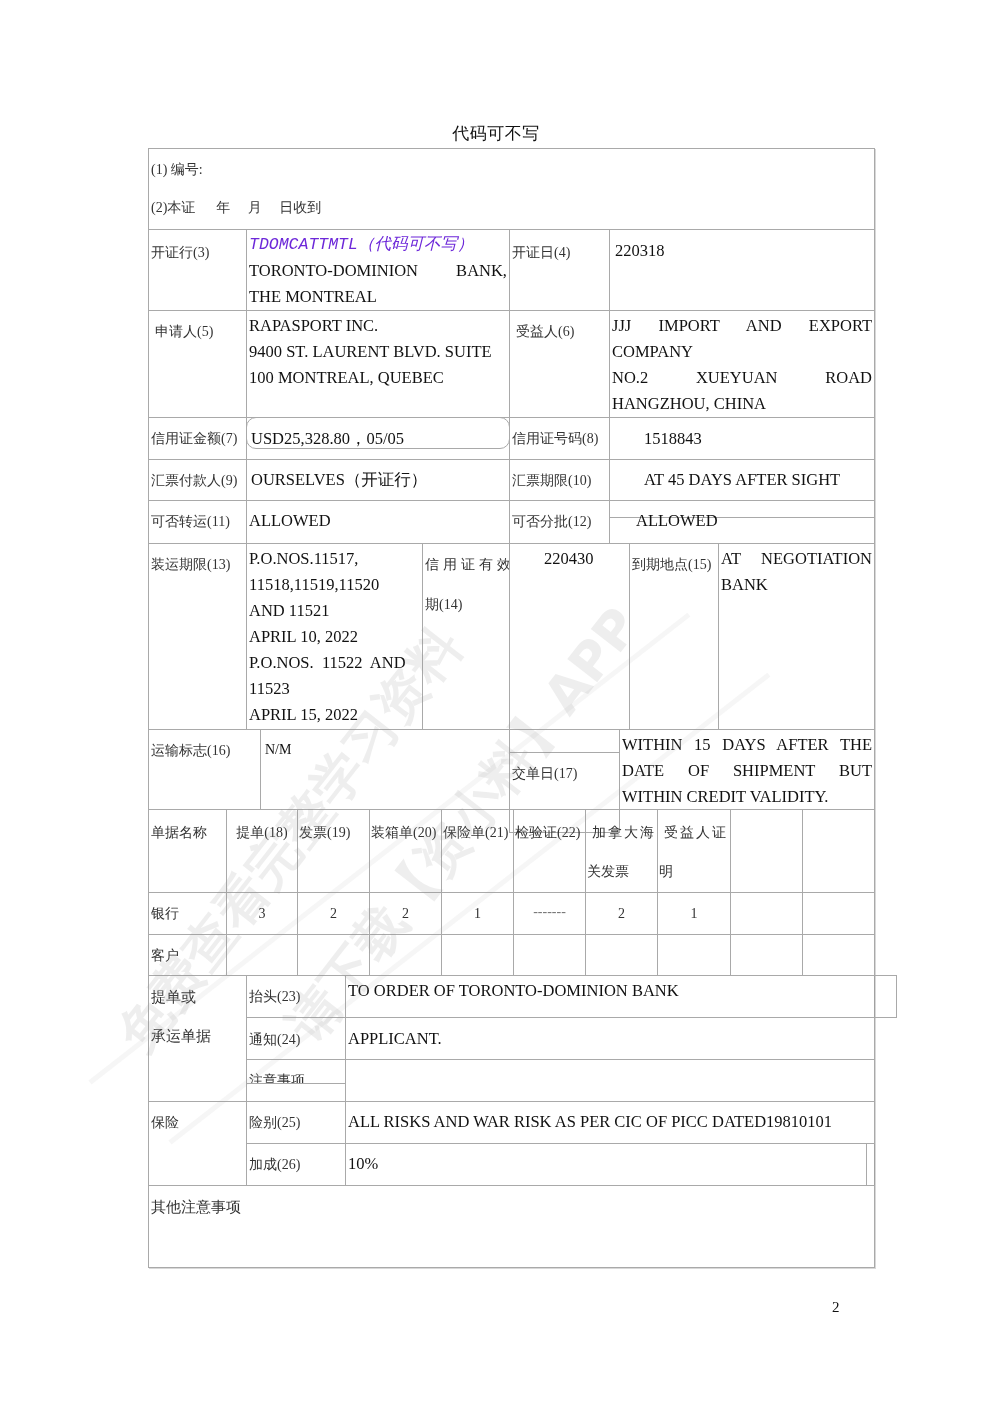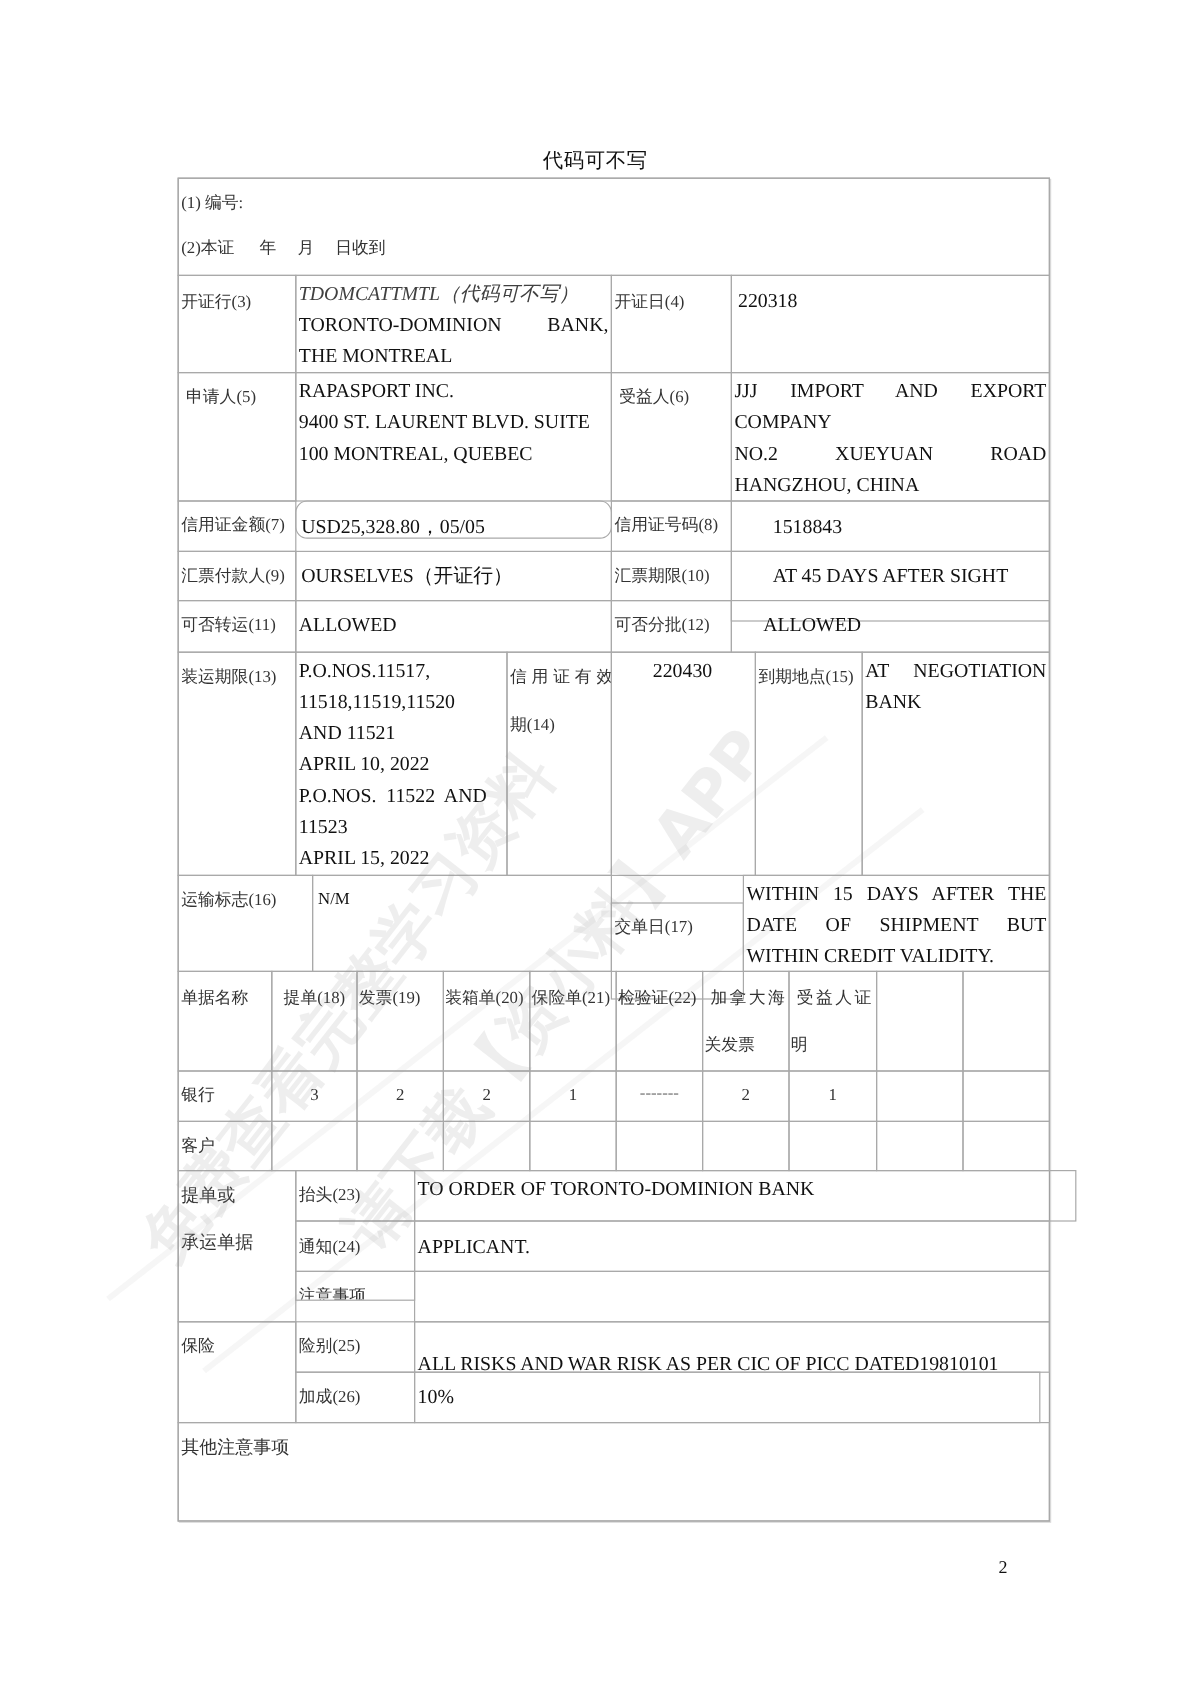--- a/index.html
+++ b/index.html
@@ -11,21 +11,21 @@
       position: absolute; left: 0; width: 992px; top: 122px; text-align: center;
       font-size: 17px; letter-spacing: 0.5px;
     }
     .cell {
       position: absolute; box-sizing: border-box; border: 1px solid #a9a9a9;
       font-size: 16px; line-height: 26px; padding: 4px 2px 0 2px; overflow: hidden;
     }
     .lbl { font-size: 14px; color: #333; }
     .val { font-size: 16.5px; color: #111; }
     .center { text-align: center; }
-    .red { color: #404040; font-style: italic; }
+    .red { color: #6d28d9; font-style: italic; font-family: Liberation Mono, monospace; }
     .outer {
       position: absolute; box-sizing: border-box; border: 1px solid #a0a0a0;
       box-shadow: 1px 1px 0 #d8d8d8;
     }
     .line { display: block; white-space: nowrap; }
     .line.j { text-align: justify; text-align-last: justify; white-space: normal; }
     .pageno { position: absolute; left: 832px; top: 1299px; font-size: 15px; }
     .wm {
       position: absolute; font-family: "DejaVu Sans", sans-serif; font-weight: bold;
       color: rgba(150,150,150,0.16); white-space: nowrap; pointer-events: none;
@@ -171,21 +171,21 @@
 </div>
 <div class="cell lbl" style="left:246px;top:975px;width:100px;height:43px;padding-top:8px;">抬头(23)</div>
 <div class="cell val" style="left:345px;top:975px;width:552px;height:43px;padding-top:2px;">TO ORDER OF TORONTO-DOMINION BANK</div>
 <div class="cell lbl" style="left:246px;top:1017px;width:100px;height:43px;padding-top:9px;">通知(24)</div>
 <div class="cell val" style="left:345px;top:1017px;width:530px;height:43px;padding-top:8px;">APPLICANT.</div>
 <div class="cell lbl" style="left:246px;top:1059px;width:100px;height:25px;padding-top:8px;">注意事项</div>
 <div class="cell val" style="left:345px;top:1059px;width:530px;height:43px;"></div>
 
 <div class="cell lbl" style="left:148px;top:1101px;width:99px;height:85px;padding-top:8px;">保险</div>
 <div class="cell lbl" style="left:246px;top:1101px;width:100px;height:43px;padding-top:8px;">险别(25)</div>
-<div class="cell val" style="left:345px;top:1101px;width:530px;height:43px;padding-top:22px;font-family:Liberation Serif, serif;">ALL RISKS AND WAR RISK AS PER CIC OF PICC DATED19810101</div>
+<div class="cell val" style="left:345px;top:1101px;width:530px;height:43px;padding-top:7px;font-family:Liberation Serif, serif;">ALL RISKS AND WAR RISK AS PER CIC OF PICC DATED19810101</div>
 <div class="cell lbl" style="left:246px;top:1143px;width:100px;height:43px;padding-top:8px;">加成(26)</div>
 <div class="cell val" style="left:345px;top:1143px;width:522px;height:43px;padding-top:7px;">10%</div>
 
 <div class="cell lbl" style="left:148px;top:1185px;width:727px;height:83px;padding-top:8px;">
   <span style="font-size:15px;">其他注意事项</span>
   <span></span>
 </div>
 
 <div class="pageno">2</div>
 

